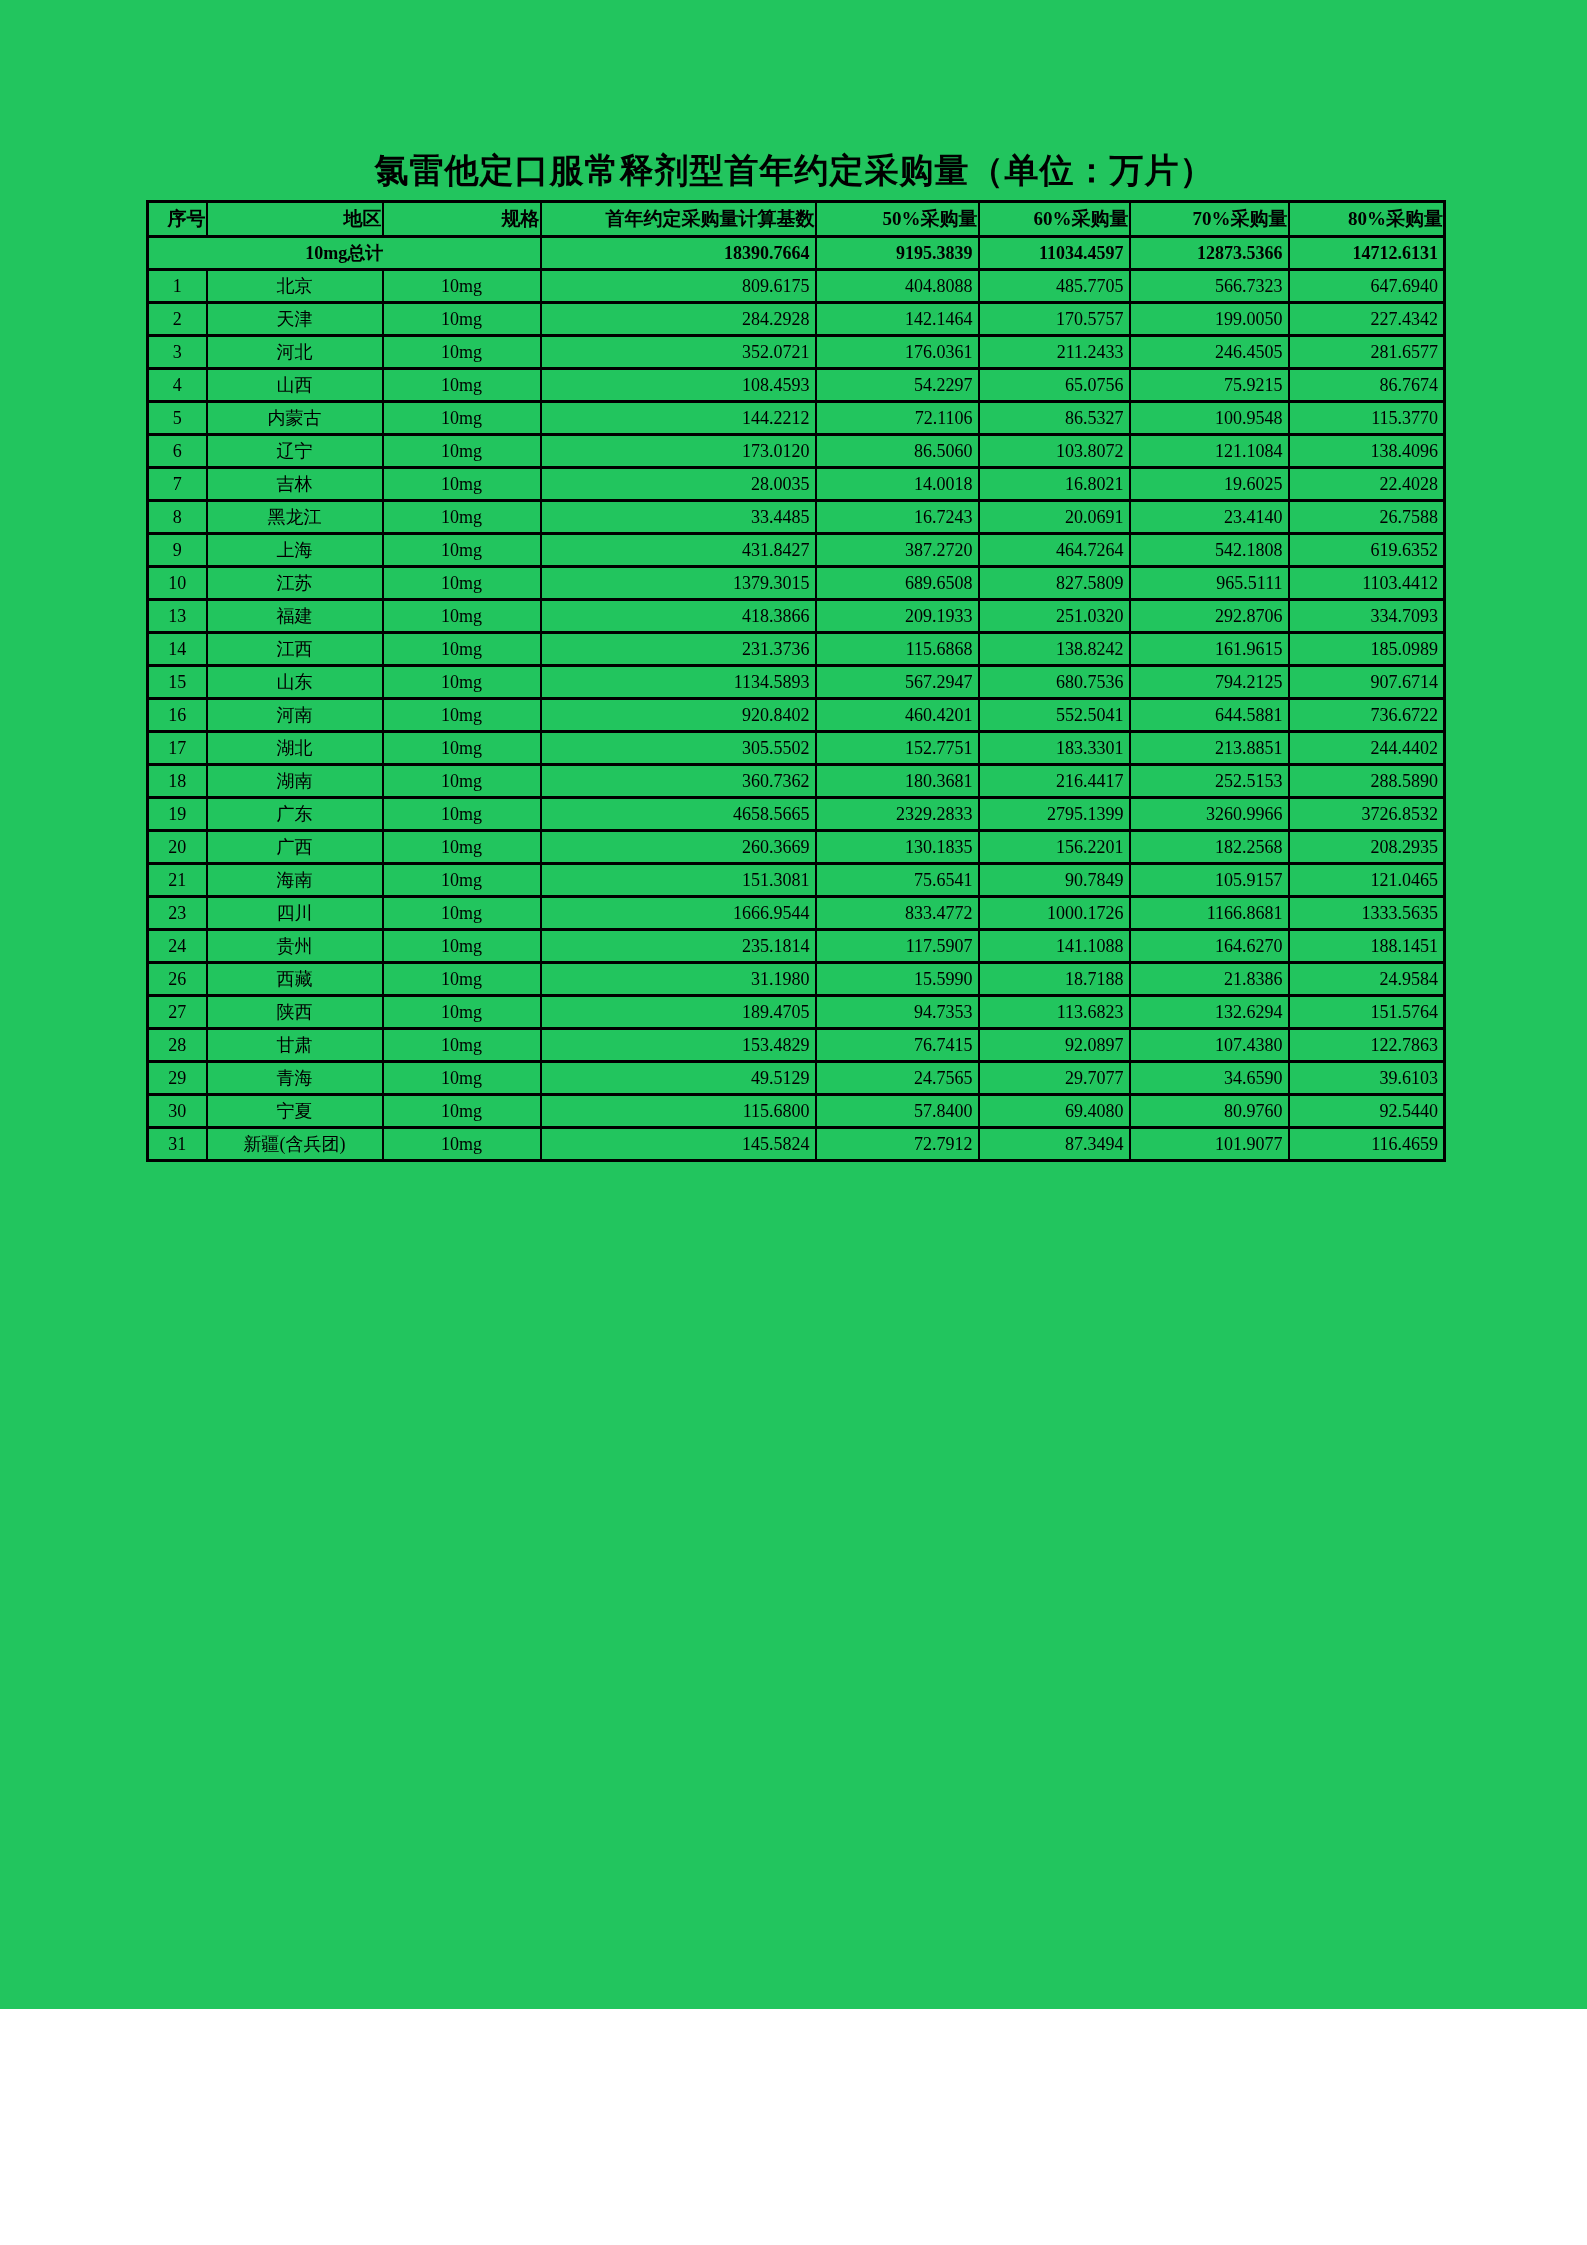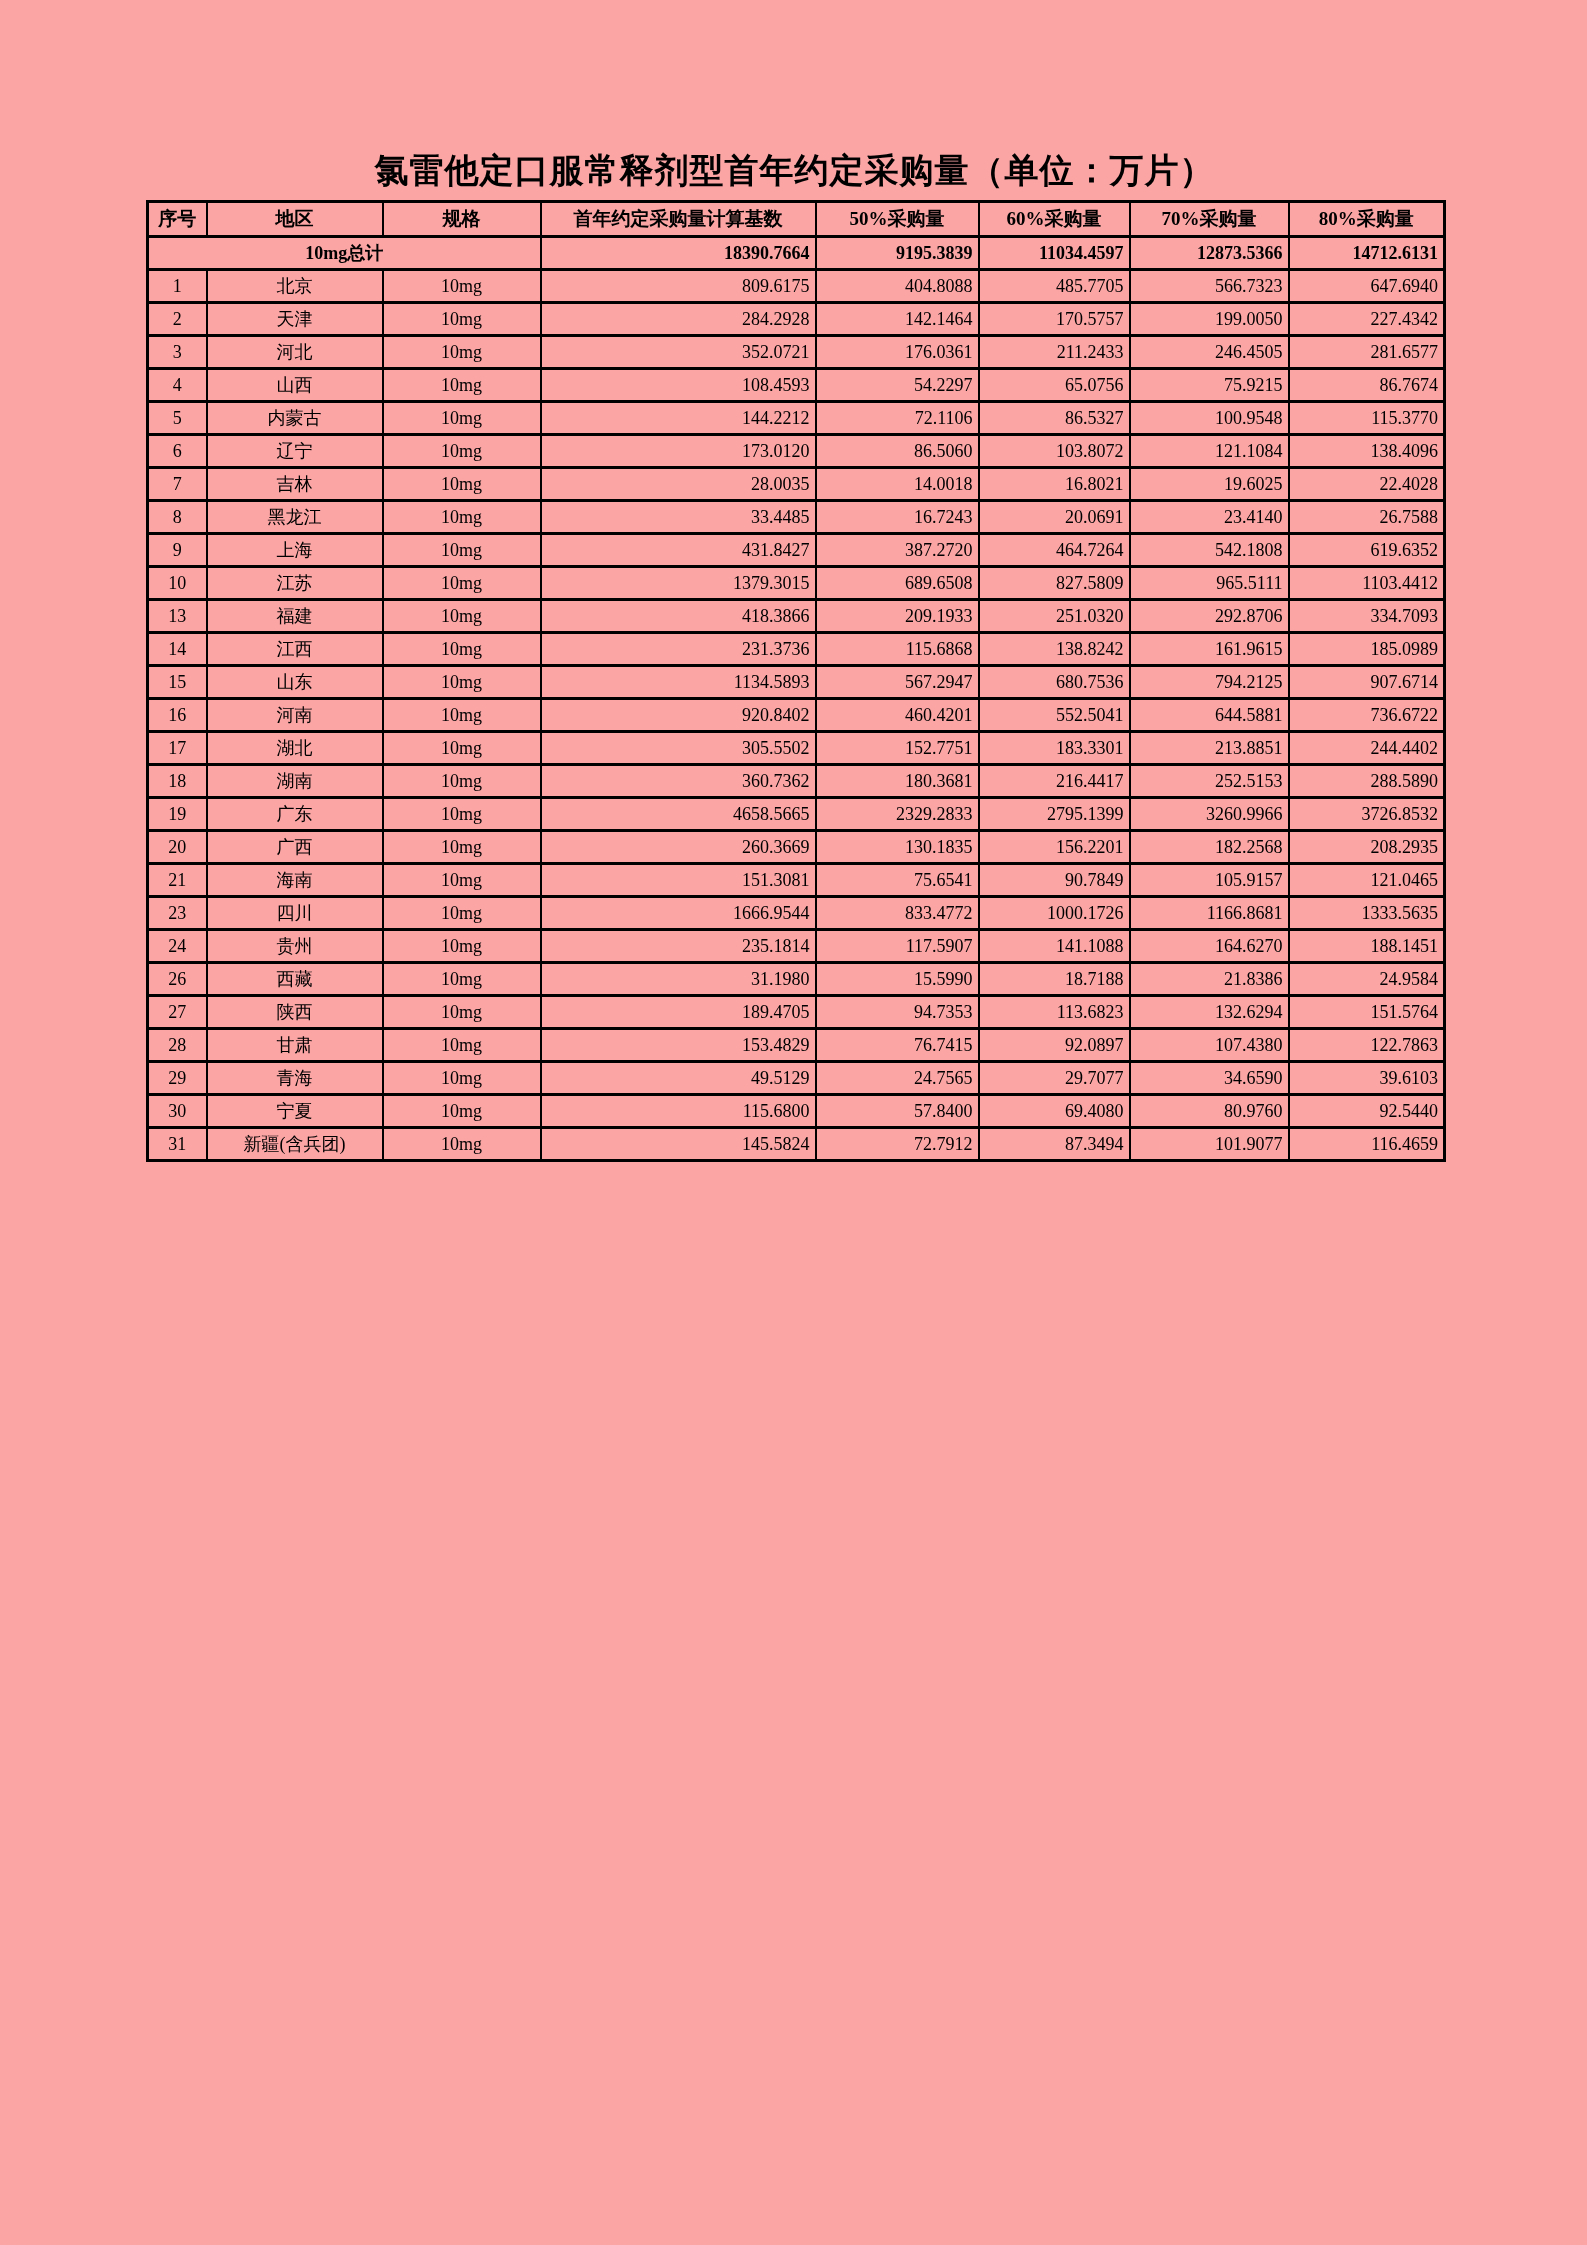--- a/index.html
+++ b/index.html
@@ -1,20 +1,20 @@
 <!DOCTYPE html>
 <html><head>
 <meta charset="utf-8">
 <style>
   html,body{margin:0;padding:0;background:#fff;}
   .doc{
     position:relative;
     width:1587px;
-    height:2245px;
-    background:#fca5a5;
+    height:2009px;
+    background:#22c55e;
     color:#000;
     font-family:"Liberation Serif","DejaVu Serif",serif;
   }
   .title{
     position:absolute;
     top:148px;
     left:146px;
     width:1297px;
     text-align:center;
     font-size:34px;
@@ -37,21 +37,21 @@
     border-top:3px solid #000;
     border-bottom:3px solid #000;
     padding:0;
     white-space:nowrap;
     overflow:hidden;
   }
   .sheet th{
     height:32px;
     font-size:19px;
     font-weight:bold;
-    text-align:center;
+    text-align:right;
   }
   .sheet td{
     height:30px;
     font-size:18px;
   }
   .ctr{text-align:center;}
   .num{text-align:right;padding-right:5px !important;}
   tr.total-row td{font-weight:bold;font-family:Liberation Serif, serif;}
   col.c-no{width:59px;}
   col.c-region{width:176px;}

